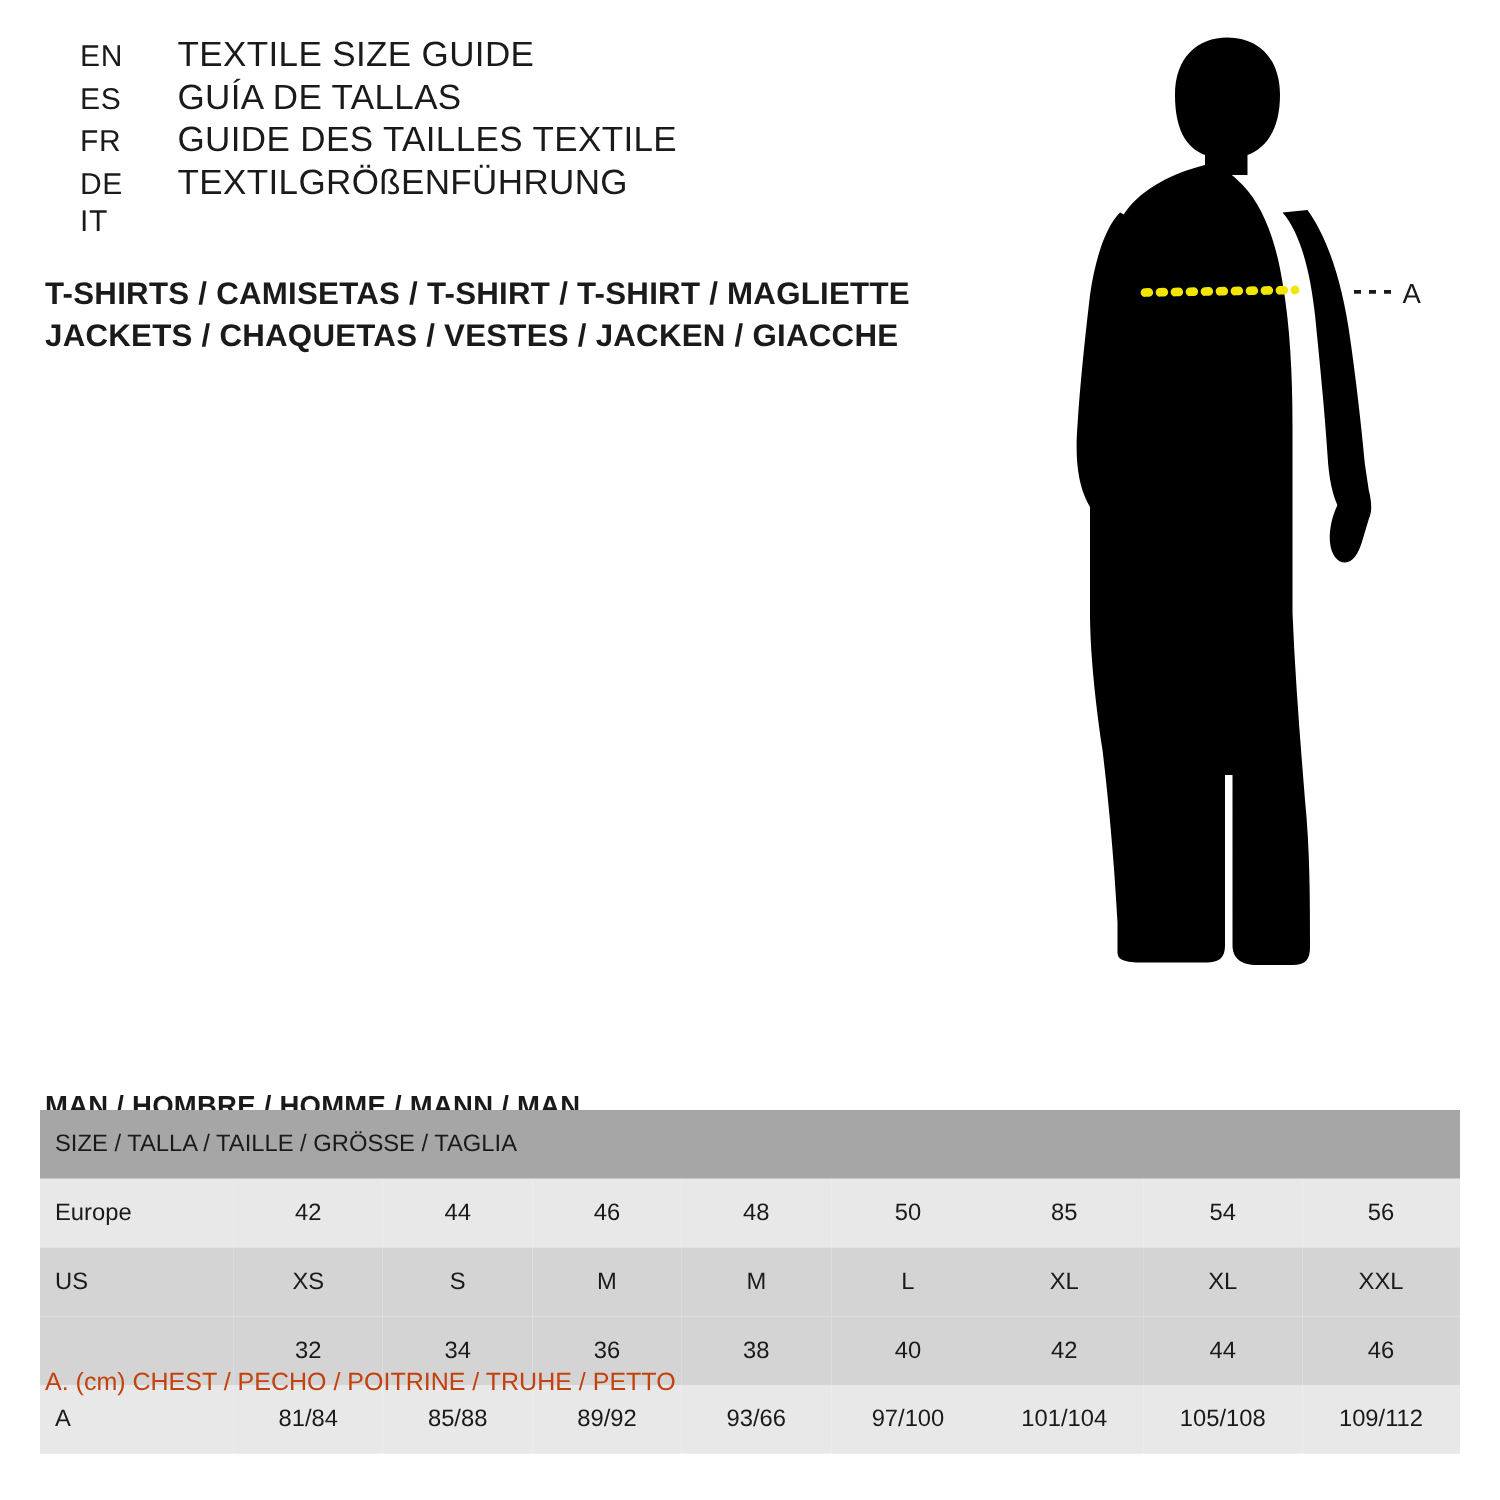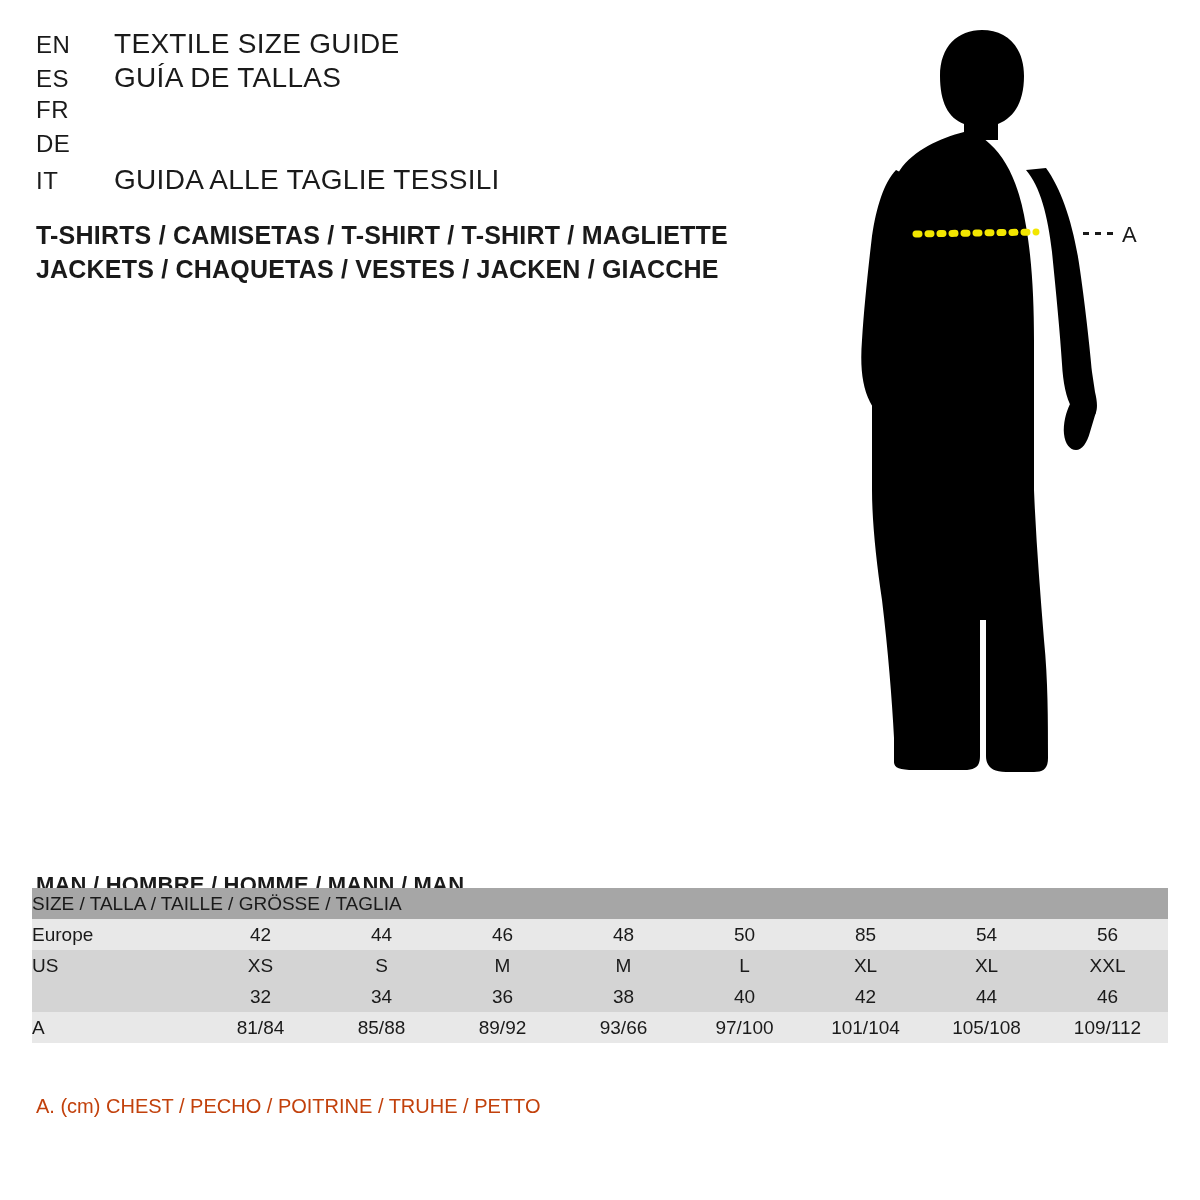--- a/index.html
+++ b/index.html
@@ -26,20 +26,21 @@
   .lang-row {
     display: flex;
     align-items: baseline;
     height: 34px;
   }
   .lang-code {
     width: 78px;
     font-size: 24px;
     letter-spacing: 0.5px;
     color: #1a1a1a;
+    margin-left: 28px;
   }
   .lang-text {
     font-size: 28px;
     letter-spacing: 0.3px;
     color: #1a1a1a;
     white-space: nowrap;
   }
 
   .category-block {
     position: absolute;
@@ -98,21 +99,21 @@
   table.size-table {
     position: absolute;
     left: 32px;
     top: 888px;
     width: 1136px;
     border-collapse: collapse;
     font-size: 19px;
   }
   table.size-table td {
     height: 31px;
-    padding: 0;
+    padding: 12px;
     color: #1a1a1a;
     vertical-align: middle;
   }
   .row-head td {
     background: #a6a6a6;
     font-size: 19px;
     padding-left: 10px;
   }
   .row-light td { background: #e8e8e8; }
   .row-dark td  { background: #d4d4d4; }
@@ -143,27 +144,28 @@
   <div class="lang-row">
     <div class="lang-code">EN</div>
     <div class="lang-text">TEXTILE SIZE GUIDE</div>
   </div>
   <div class="lang-row">
     <div class="lang-code">ES</div>
     <div class="lang-text">GUÍA DE TALLAS</div>
   </div>
   <div class="lang-row">
     <div class="lang-code">FR</div>
+    <div class="lang-text">GUIDE DES TAILLES TEXTILE</div>
   </div>
   <div class="lang-row">
     <div class="lang-code">DE</div>
+    <div class="lang-text">TEXTILGRÖßENFÜHRUNG</div>
   </div>
   <div class="lang-row">
     <div class="lang-code">IT</div>
-    <div class="lang-text">GUIDA ALLE TAGLIE TESSILI</div>
   </div>
 </div>
 
 <div class="category-block">
   <div class="category-line">T-SHIRTS / CAMISETAS / T-SHIRT / T-SHIRT / MAGLIETTE</div>
   <div class="category-line">JACKETS / CHAQUETAS / VESTES / JACKEN / GIACCHE</div>
 </div>
 
 <div class="figure-wrap">
   <svg class="figure-svg" width="340" height="770" viewBox="0 0 340 770" xmlns="http://www.w3.org/2000/svg">

